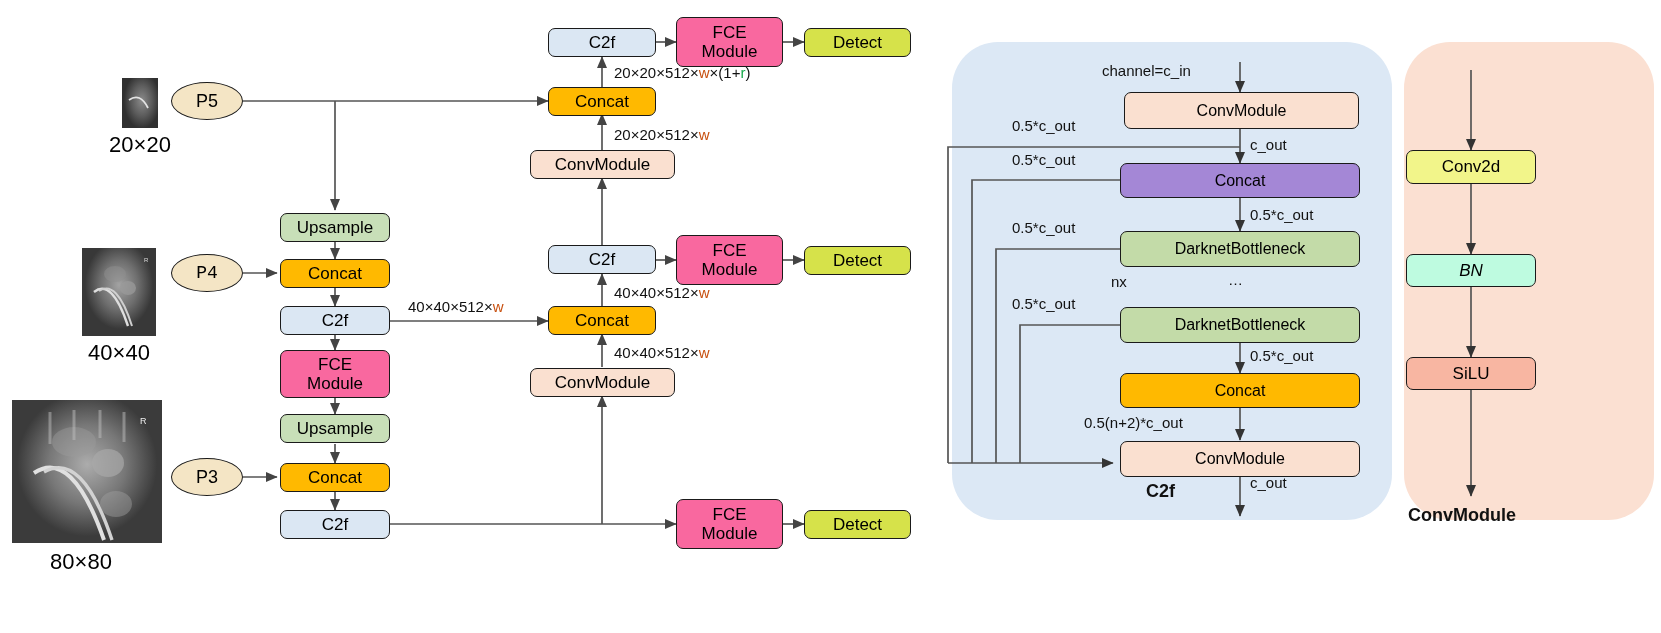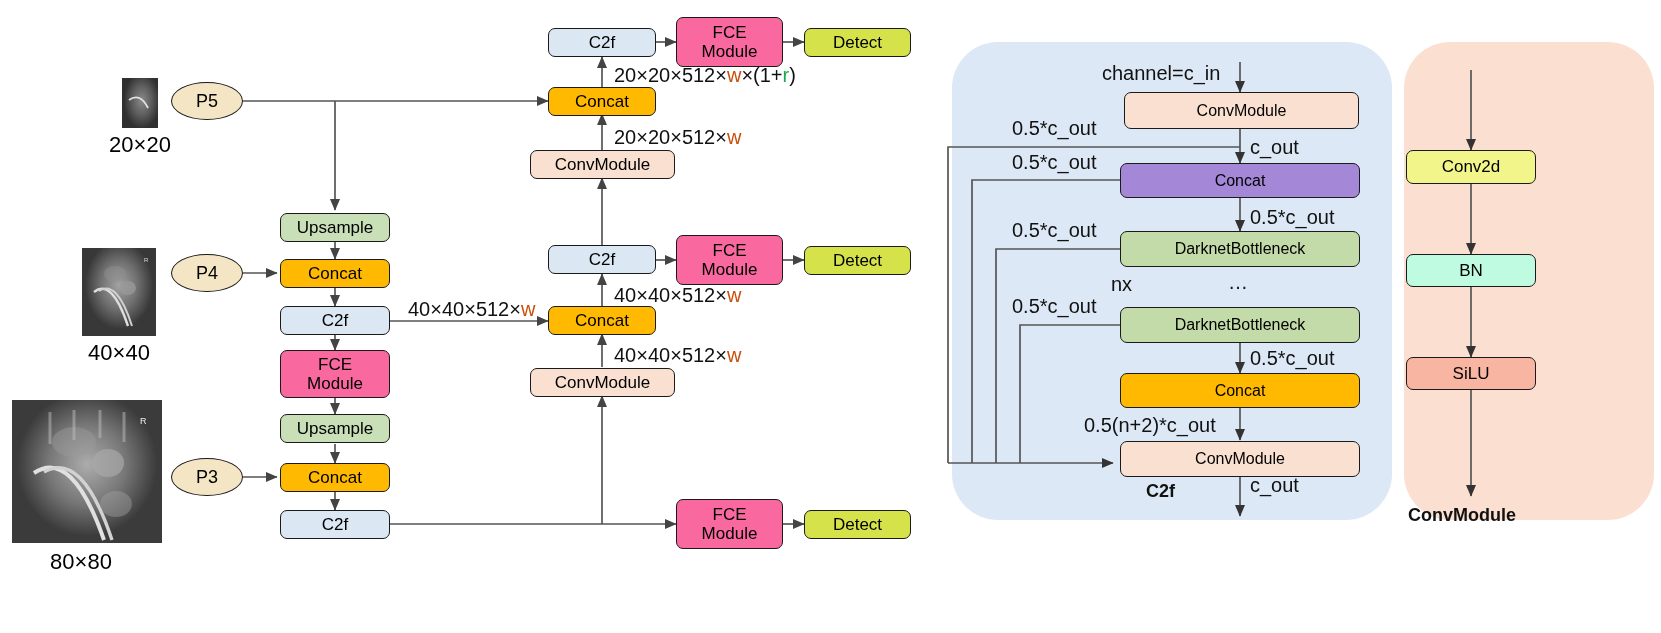--- a/index.html
+++ b/index.html
@@ -15,33 +15,33 @@
 
   .c-c2f      {background:#dbe7f3;}
   .c-fce      {background:#f9689f;}
   .c-detect   {background:#d6e24a;}
   .c-concat   {background:#ffb900;}
   .c-conv     {background:#fae0d0;}
   .c-ups      {background:#c8dfb8;}
   .c-split    {background:#a487d6;}
   .c-bottle   {background:#c3dba8;}
   .c-conv2d   {background:#f2f58a;}
-  .c-bn       {background:#befbe0;}
+  .c-bn       {background:#befbe0;font-style:italic;}
   .c-silu     {background:#f8b6a2;}
 
   .ellipse{position:absolute;box-sizing:border-box;border:1.6px solid #1a1a1a;
            background:#f4e5c5;border-radius:50%;display:flex;align-items:center;
            justify-content:center;font-size:18px;color:#000;}
 
   
   .thumb{position:absolute;border:0;background:#111;overflow:hidden;}
   .capt{position:absolute;font-size:22px;color:#000;white-space:nowrap;text-align:center;}
 
   
-  .txt{position:absolute;white-space:nowrap;font-size:20px;color:#111;}
+  .txt{position:absolute;white-space:nowrap;font-size:15px;color:#111;}
   .txt .w{color:#c8500f;}
   .txt .r{color:#16a84a;}
   .bold{font-weight:bold;font-size:18px;}
 
   
   .panel{position:absolute;box-sizing:border-box;border-radius:46px;}
   .panel-c2f{background:#dce8f5;}
   .panel-cm{background:#fbe0d2;}
 
   svg.wires{position:absolute;left:0;top:0;width:1661px;height:633px;
@@ -173,21 +173,21 @@
       <ellipse cx="96" cy="63" rx="16" ry="14" fill="#a8a8a8" opacity=".7"></ellipse>
       <ellipse cx="62" cy="42" rx="22" ry="15" fill="#9b9b9b" opacity=".45"></ellipse>
       <ellipse cx="104" cy="104" rx="16" ry="13" fill="#a0a0a0" opacity=".45"></ellipse>
       <path d="M38,12 L38,44 M62,10 L62,40 M88,10 L88,38 M112,12 L112,42" stroke="#bdbdbd" stroke-width="3" opacity=".5" fill="none"></path>
       <text x="128" y="24" font-size="9" fill="#eee" font-family="Liberation Sans">R</text>
     </svg>
   </div>
   <div class="capt" style="left:35px;top:549px;width:92px;">80×80</div>
 
   <div class="ellipse" style="left:171px;top:82px;width:72px;height:38px;">P5</div>
-  <div class="ellipse" style="left:171px;top:254px;width:72px;height:38px;">P4</div>
+  <div class="ellipse" style="left:171px;top:254px;width:72px;height:38px;font-family:Liberation Mono, monospace;">P4</div>
   <div class="ellipse" style="left:171px;top:458px;width:72px;height:38px;">P3</div>
 
   <div class="node c-ups" style="left:280px;top:213px;width:110px;height:29px;">Upsample</div>
   <div class="node c-concat" style="left:280px;top:259px;width:110px;height:29px;">Concat</div>
   <div class="node c-c2f" style="left:280px;top:306px;width:110px;height:29px;">C2f</div>
   <div class="node c-fce" style="left:280px;top:350px;width:110px;height:48px;flex-direction:column;">
     <span>FCE</span>
     <span>Module</span>
   </div>
   <div class="node c-ups" style="left:280px;top:414px;width:110px;height:29px;">Upsample</div>

